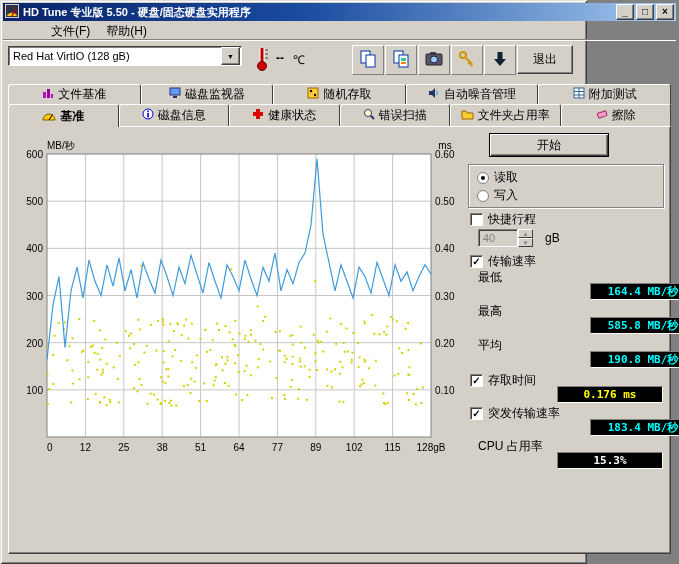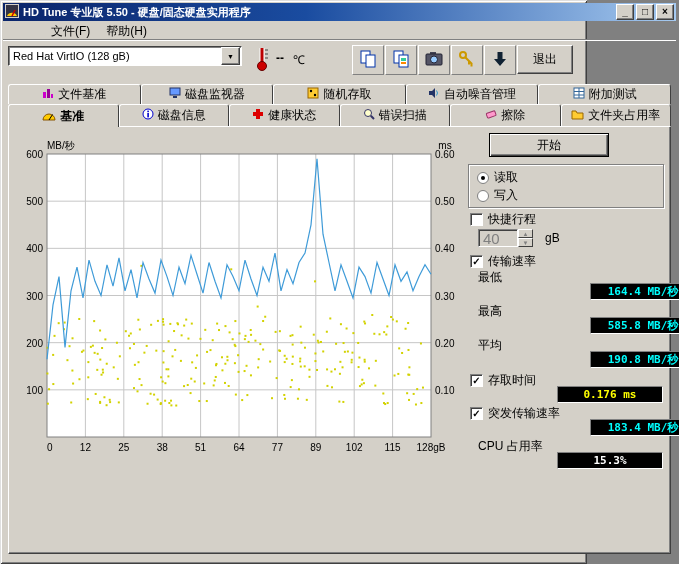--- a/index.html
+++ b/index.html
@@ -41,21 +41,21 @@
   .group-frame{left:468px;top:164px;width:194px;height:42px;border:1px solid #808080;box-shadow:inset 1px 1px 0 #fff,1px 1px 0 #fff;}
   .cbrow{display:flex;align-items:center;gap:5px;white-space:nowrap;}
   .cb{width:13px;height:13px;background:#fff;border:1px solid;border-color:#808080 #fff #fff #808080;
     box-shadow:inset 1px 1px 0 #404040;display:flex;align-items:center;justify-content:center;box-sizing:border-box;flex:none;}
   .cb .mark{display:none;font:bold 10px "Liberation Sans",sans-serif;margin-top:-1px;}
   .cb.on .mark{display:inline;}
   .radio{width:12px;height:12px;border-radius:50%;background:#fff;border:1px solid #808080;position:relative;box-sizing:border-box;flex:none;}
   .radio .dot{display:none;position:absolute;left:3px;top:3px;width:4px;height:4px;border-radius:50%;background:#000;}
   .radio.on .dot{display:block;}
   .spin-field{left:478px;top:229px;width:40px;height:18px;background:#d4d0c8;border:1px solid;border-color:#808080 #fff #fff #808080;
-    box-shadow:inset 1px 1px 0 #404040;color:#808080;display:flex;align-items:center;padding-left:4px;box-sizing:border-box;font-size:15px;}
+    box-shadow:inset 1px 1px 0 #404040;color:#808080;display:flex;align-items:center;padding-left:4px;box-sizing:border-box;font-size:11px;}
   .spin-btns{left:518px;top:229px;width:15px;height:18px;display:flex;flex-direction:column;}
   .spin-btn{flex:1;background:#d4d0c8;border:1px solid;border-color:#fff #404040 #404040 #fff;font-size:6px;color:#808080;
     display:flex;align-items:center;justify-content:center;box-sizing:border-box;}
   .value-box{left:557px;width:104px;height:15px;background:#000;border:1px solid;border-color:#808080 #fff #fff #808080;
     display:flex;align-items:center;justify-content:center;font:bold 11px "DejaVu Sans Mono",monospace;box-sizing:content-box;}
   .cyan{color:#00ffff;margin-left:33px;}.yellow{color:#ffff00;}.white{color:#ffffff;}
   .small-label{left:478px;font-size:12px;}
 </style>
 </head>
 <body>
@@ -209,30 +209,30 @@
       <span>健康状态</span>
     </div>
     <div class="tab">
       <span><svg width="12" height="12">
             <circle cx="5" cy="5" r="3.5" fill="#ffffcc" stroke="#333366"></circle>
             <line x1="7.8" y1="7.8" x2="11" y2="11" stroke="#333366" stroke-width="2"></line>
           </svg></span>
       <span>错误扫描</span>
     </div>
     <div class="tab">
-      <span><svg width="12" height="12">
-            <rect x="1.5" y="4" width="9" height="5" rx="1" fill="#ff99cc" stroke="#993366" transform="rotate(-20 6 6)"></rect>
-          </svg></span>
-      <span>擦除</span>
-    </div>
-    <div class="tab">
       <span><svg width="13" height="11">
             <path d="M1,10 L1,2 L5,2 L6,4 L12,4 L12,10 Z" fill="#ffcc33" stroke="#996600"></path>
           </svg></span>
       <span>文件夹占用率</span>
+    </div>
+    <div class="tab">
+      <span><svg width="12" height="12">
+            <rect x="1.5" y="4" width="9" height="5" rx="1" fill="#ff99cc" stroke="#993366" transform="rotate(-20 6 6)"></rect>
+          </svg></span>
+      <span>擦除</span>
     </div>
   </div>
 
   <svg id="chart-svg" class="abs chart" width="450" height="316">
       <rect x="33" y="16" width="384" height="283" fill="#ffffff"></rect>
       <line x1="71.4" y1="16" x2="71.4" y2="299" stroke="#c6c6c6"></line>
       <line x1="109.8" y1="16" x2="109.8" y2="299" stroke="#c6c6c6"></line>
       <line x1="148.2" y1="16" x2="148.2" y2="299" stroke="#c6c6c6"></line>
       <line x1="186.6" y1="16" x2="186.6" y2="299" stroke="#c6c6c6"></line>
       <line x1="225" y1="16" x2="225" y2="299" stroke="#c6c6c6"></line>

